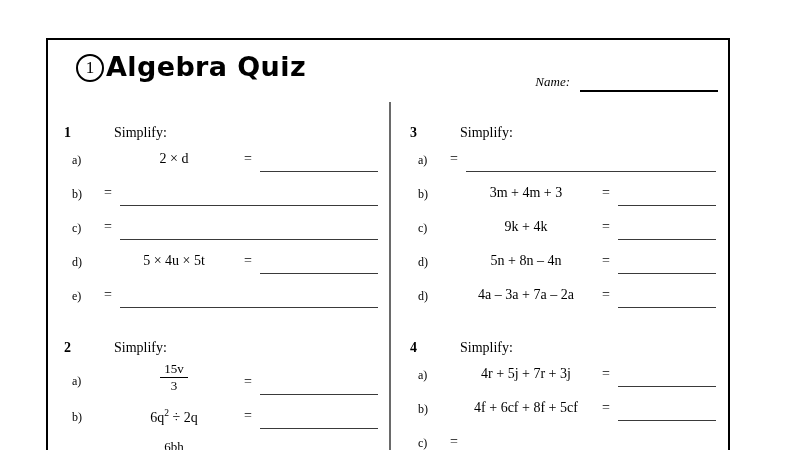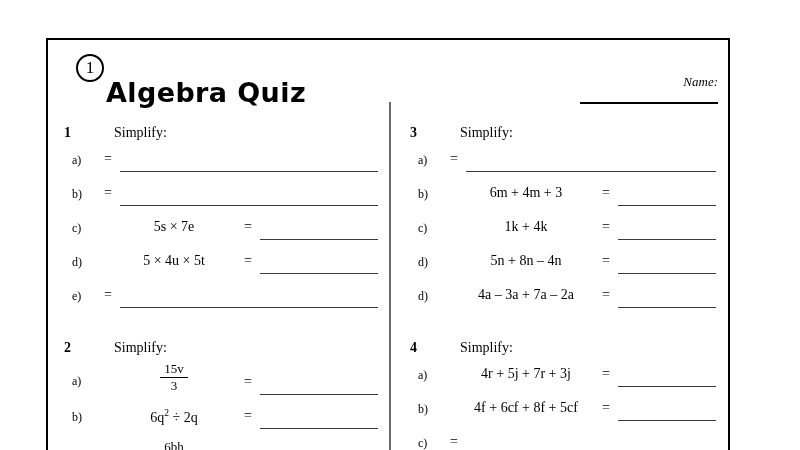--- a/index.html
+++ b/index.html
@@ -51,30 +51,28 @@
   }
   .title {
     position: absolute;
     left: 58px;
     top: 11px;
     font-family: "DejaVu Sans", sans-serif;
     font-weight: bold;
     font-size: 27px;
     letter-spacing: 0.4px;
     white-space: nowrap;
-    margin-top: 26px;
   }
   .name-wrap {
     position: absolute;
     right: 10px;
     top: 34px;
     display: flex;
     align-items: flex-end;
     gap: 10px;
-    flex-direction: column;
   }
   .name-label {
     font-family: "Liberation Serif", serif;
     font-style: italic;
     font-size: 13px;
     padding-bottom: 2px;
   }
   .name-line {
     width: 138px;
     height: 0;
@@ -209,31 +207,31 @@
 
   <div class="columns">
     <div class="divider"></div>
     <div class="col left">
         <div class="q-head">
           <span class="q-num">1</span>
           <span class="q-text">Simplify:</span>
         </div>
         <div class="item">
           <span class="item-letter">a)</span>
+          <span class="item-expr">2 × d</span>
           <span class="item-eq">=</span>
           <span class="item-answer"></span>
         </div>
         <div class="item">
           <span class="item-letter">b)</span>
           <span class="item-eq">=</span>
           <span class="item-answer"></span>
         </div>
         <div class="item">
           <span class="item-letter">c)</span>
-          <span class="item-expr">5s × 7e</span>
           <span class="item-eq">=</span>
           <span class="item-answer"></span>
         </div>
         <div class="item">
           <span class="item-letter">d)</span>
           <span class="item-expr">5 × 4u × 5t</span>
           <span class="item-eq">=</span>
           <span class="item-answer"></span>
         </div>
         <div class="item">
@@ -269,27 +267,27 @@
           <span class="q-num">3</span>
           <span class="q-text">Simplify:</span>
         </div>
         <div class="item">
           <span class="item-letter">a)</span>
           <span class="item-eq">=</span>
           <span class="item-answer"></span>
         </div>
         <div class="item">
           <span class="item-letter">b)</span>
-          <span class="item-expr">6m + 4m + 3</span>
+          <span class="item-expr">3m + 4m + 3</span>
           <span class="item-eq">=</span>
           <span class="item-answer"></span>
         </div>
         <div class="item">
           <span class="item-letter">c)</span>
-          <span class="item-expr">1k + 4k</span>
+          <span class="item-expr">9k + 4k</span>
           <span class="item-eq">=</span>
           <span class="item-answer"></span>
         </div>
         <div class="item">
           <span class="item-letter">d)</span>
           <span class="item-expr">5n + 8n – 4n</span>
           <span class="item-eq">=</span>
           <span class="item-answer"></span>
         </div>
         <div class="item">

